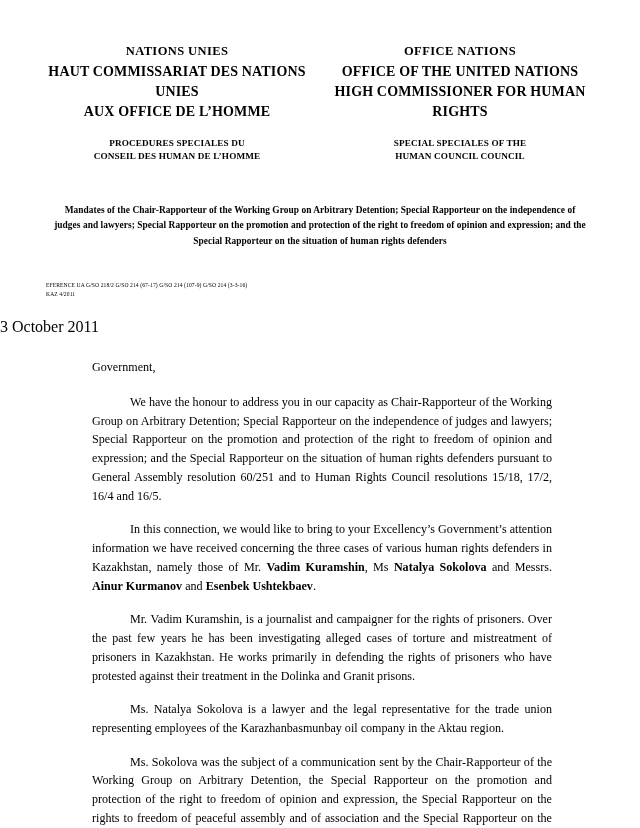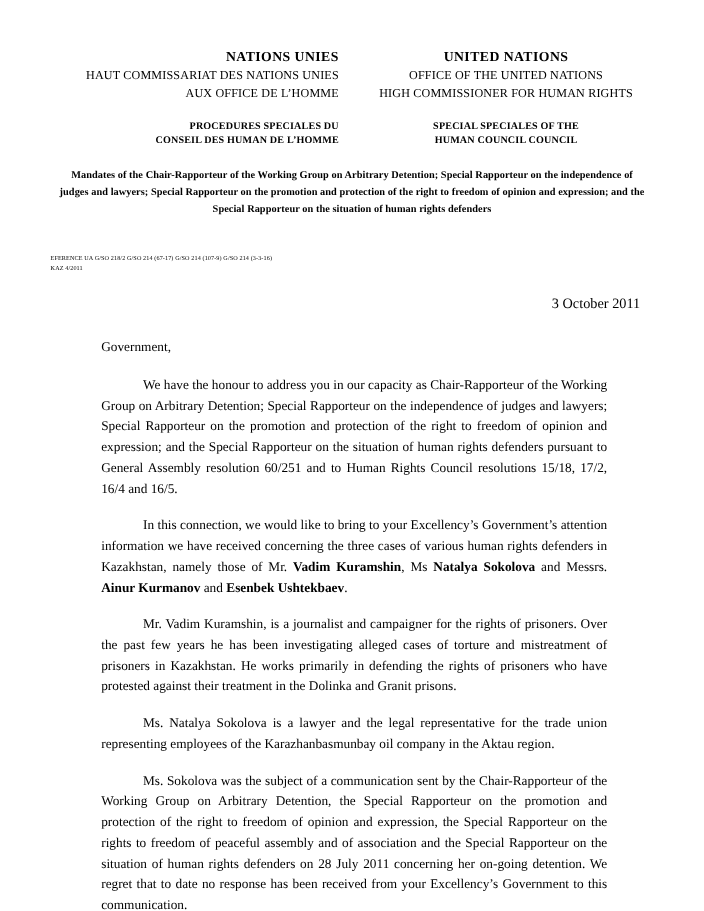--- a/index.html
+++ b/index.html
@@ -29,68 +29,68 @@
     display: flex;
     flex-direction: row;
     justify-content: space-between;
     padding: 44px 46px 0 46px;
     box-sizing: border-box;
   }
   .lh-col {
     width: 268px;
     text-align: center;
   }
-  .lh-col.left { width: 262px; text-align: right; }
+  .lh-col.left { width: 262px; }
   .lh-title {
     font-weight: bold;
     font-size: 12.5px;
     letter-spacing: 0.4px;
     line-height: 1.25;
     margin-bottom: 2px;
   }
   .lh-sub {
-    font-weight: normal;
-    font-size: 11px;
+    font-weight: bold;
+    font-size: 14px;
     letter-spacing: 0.15px;
     line-height: 1.45;
   }
   .lh-block2 {
     margin-top: 14px;
     font-weight: bold;
     font-size: 9.2px;
     letter-spacing: 0.15px;
     line-height: 1.45;
     font-family: Liberation Serif, serif;
   }
 
   
   .mandates {
-    margin: 19px 52px 0 52px;
+    margin: 40px 52px 0 52px;
     text-align: center;
     font-weight: bold;
     font-size: 9.4px;
     line-height: 1.62;
     letter-spacing: 0.05px;
   }
 
   
   .reference {
     margin: 32px 0 0 46px;
     font-size: 5.6px;
     line-height: 1.55;
     letter-spacing: 0.1px;
     color: #000;
   }
   .reference div { white-space: nowrap; }
 
   
   .date-line {
     margin: 20px 58px 0 0;
-    text-align: right;
-    font-size: 13px;
+    text-align: left;
+    font-size: 16px;
   }
 
   
   .body-block {
     margin: 22px 88px 0 92px;
     font-size: 12.1px;
     line-height: 1.55;
   }
   .salutation {
     margin-bottom: 16px;
@@ -113,21 +113,21 @@
       <div class="lh-title">NATIONS UNIES</div>
       <div class="lh-sub">HAUT COMMISSARIAT DES NATIONS UNIES</div>
       <div class="lh-sub">AUX OFFICE DE L’HOMME</div>
       <div class="lh-block2">
         <div>PROCEDURES SPECIALES DU</div>
         <div>CONSEIL DES HUMAN DE L’HOMME</div>
       </div>
     </div>
 
     <div class="lh-col right">
-      <div class="lh-title">UNITED NATIONS</div>
+      <div class="lh-title">OFFICE NATIONS</div>
       <div class="lh-sub">OFFICE OF THE UNITED  NATIONS</div>
       <div class="lh-sub">HIGH COMMISSIONER FOR HUMAN RIGHTS</div>
       <div class="lh-block2">
         <div>SPECIAL SPECIALES OF THE</div>
         <div>HUMAN COUNCIL COUNCIL</div>
       </div>
     </div>
   </div>
 
   <div class="mandates">Mandates of the Chair-Rapporteur of the Working Group on Arbitrary Detention; Special Rapporteur on the independence of judges and lawyers; Special Rapporteur on the promotion and protection of the right to freedom of opinion and expression; and the Special Rapporteur on the situation of human rights defenders</div>

